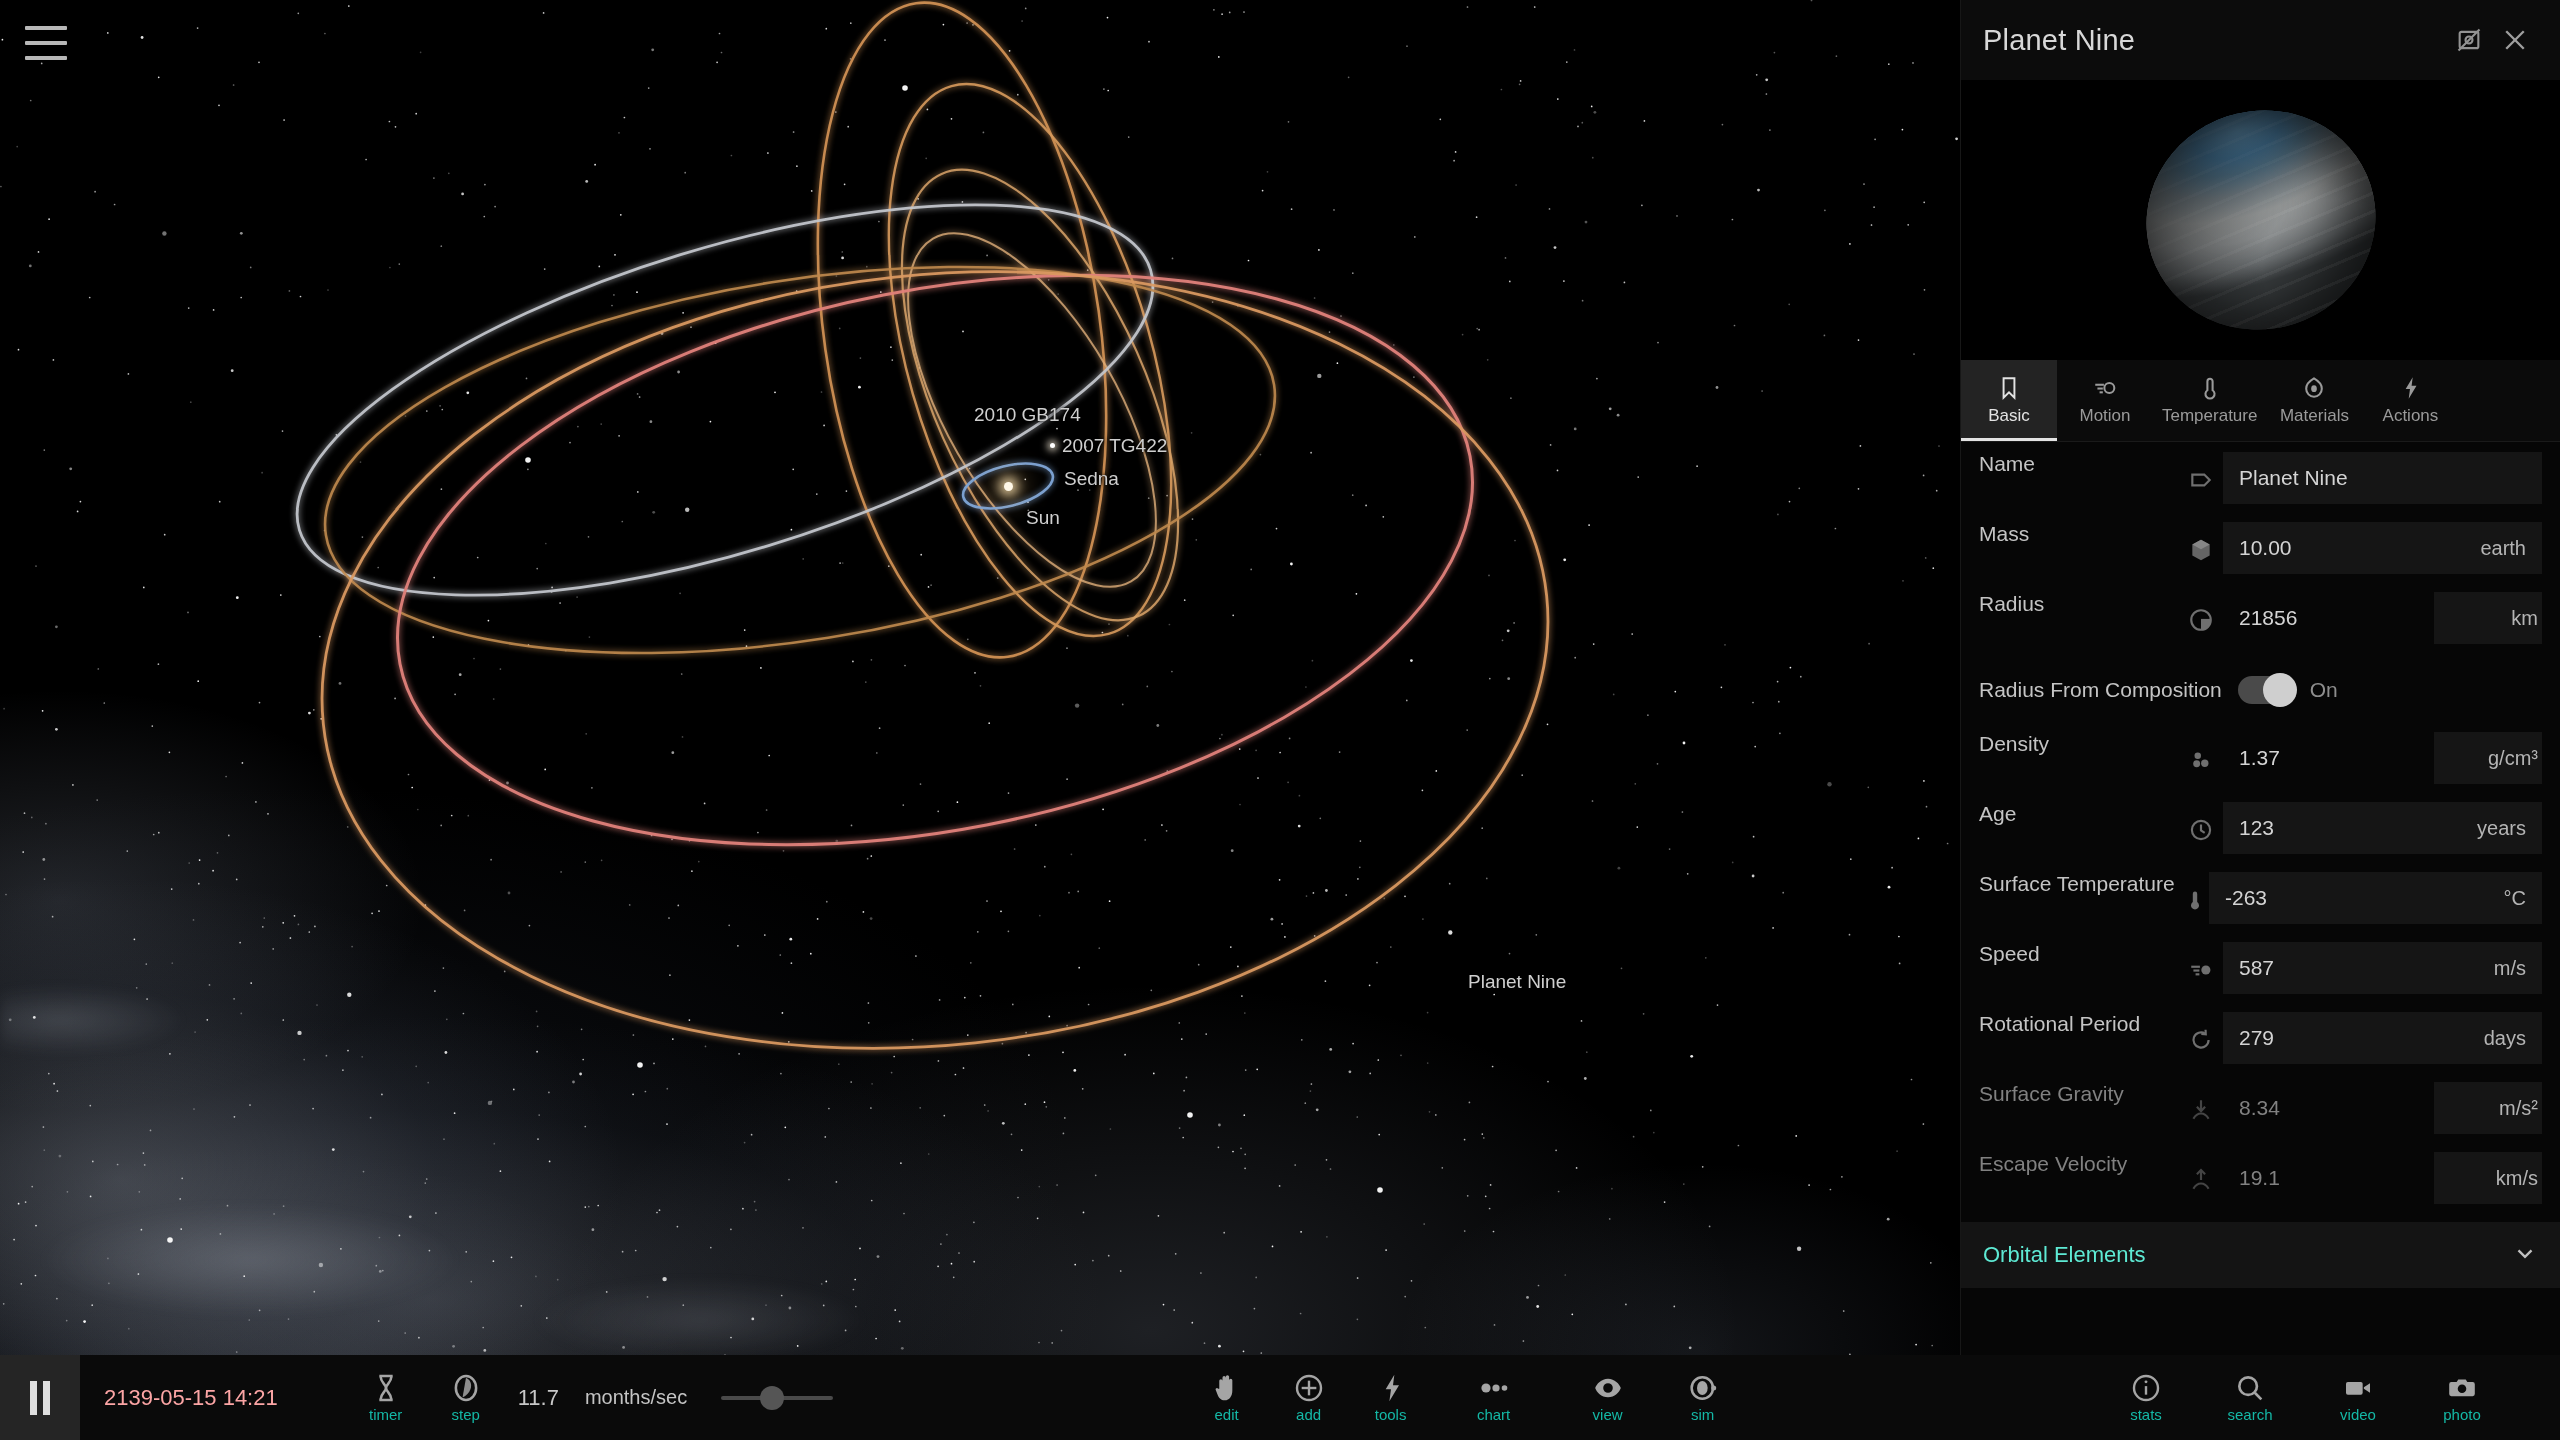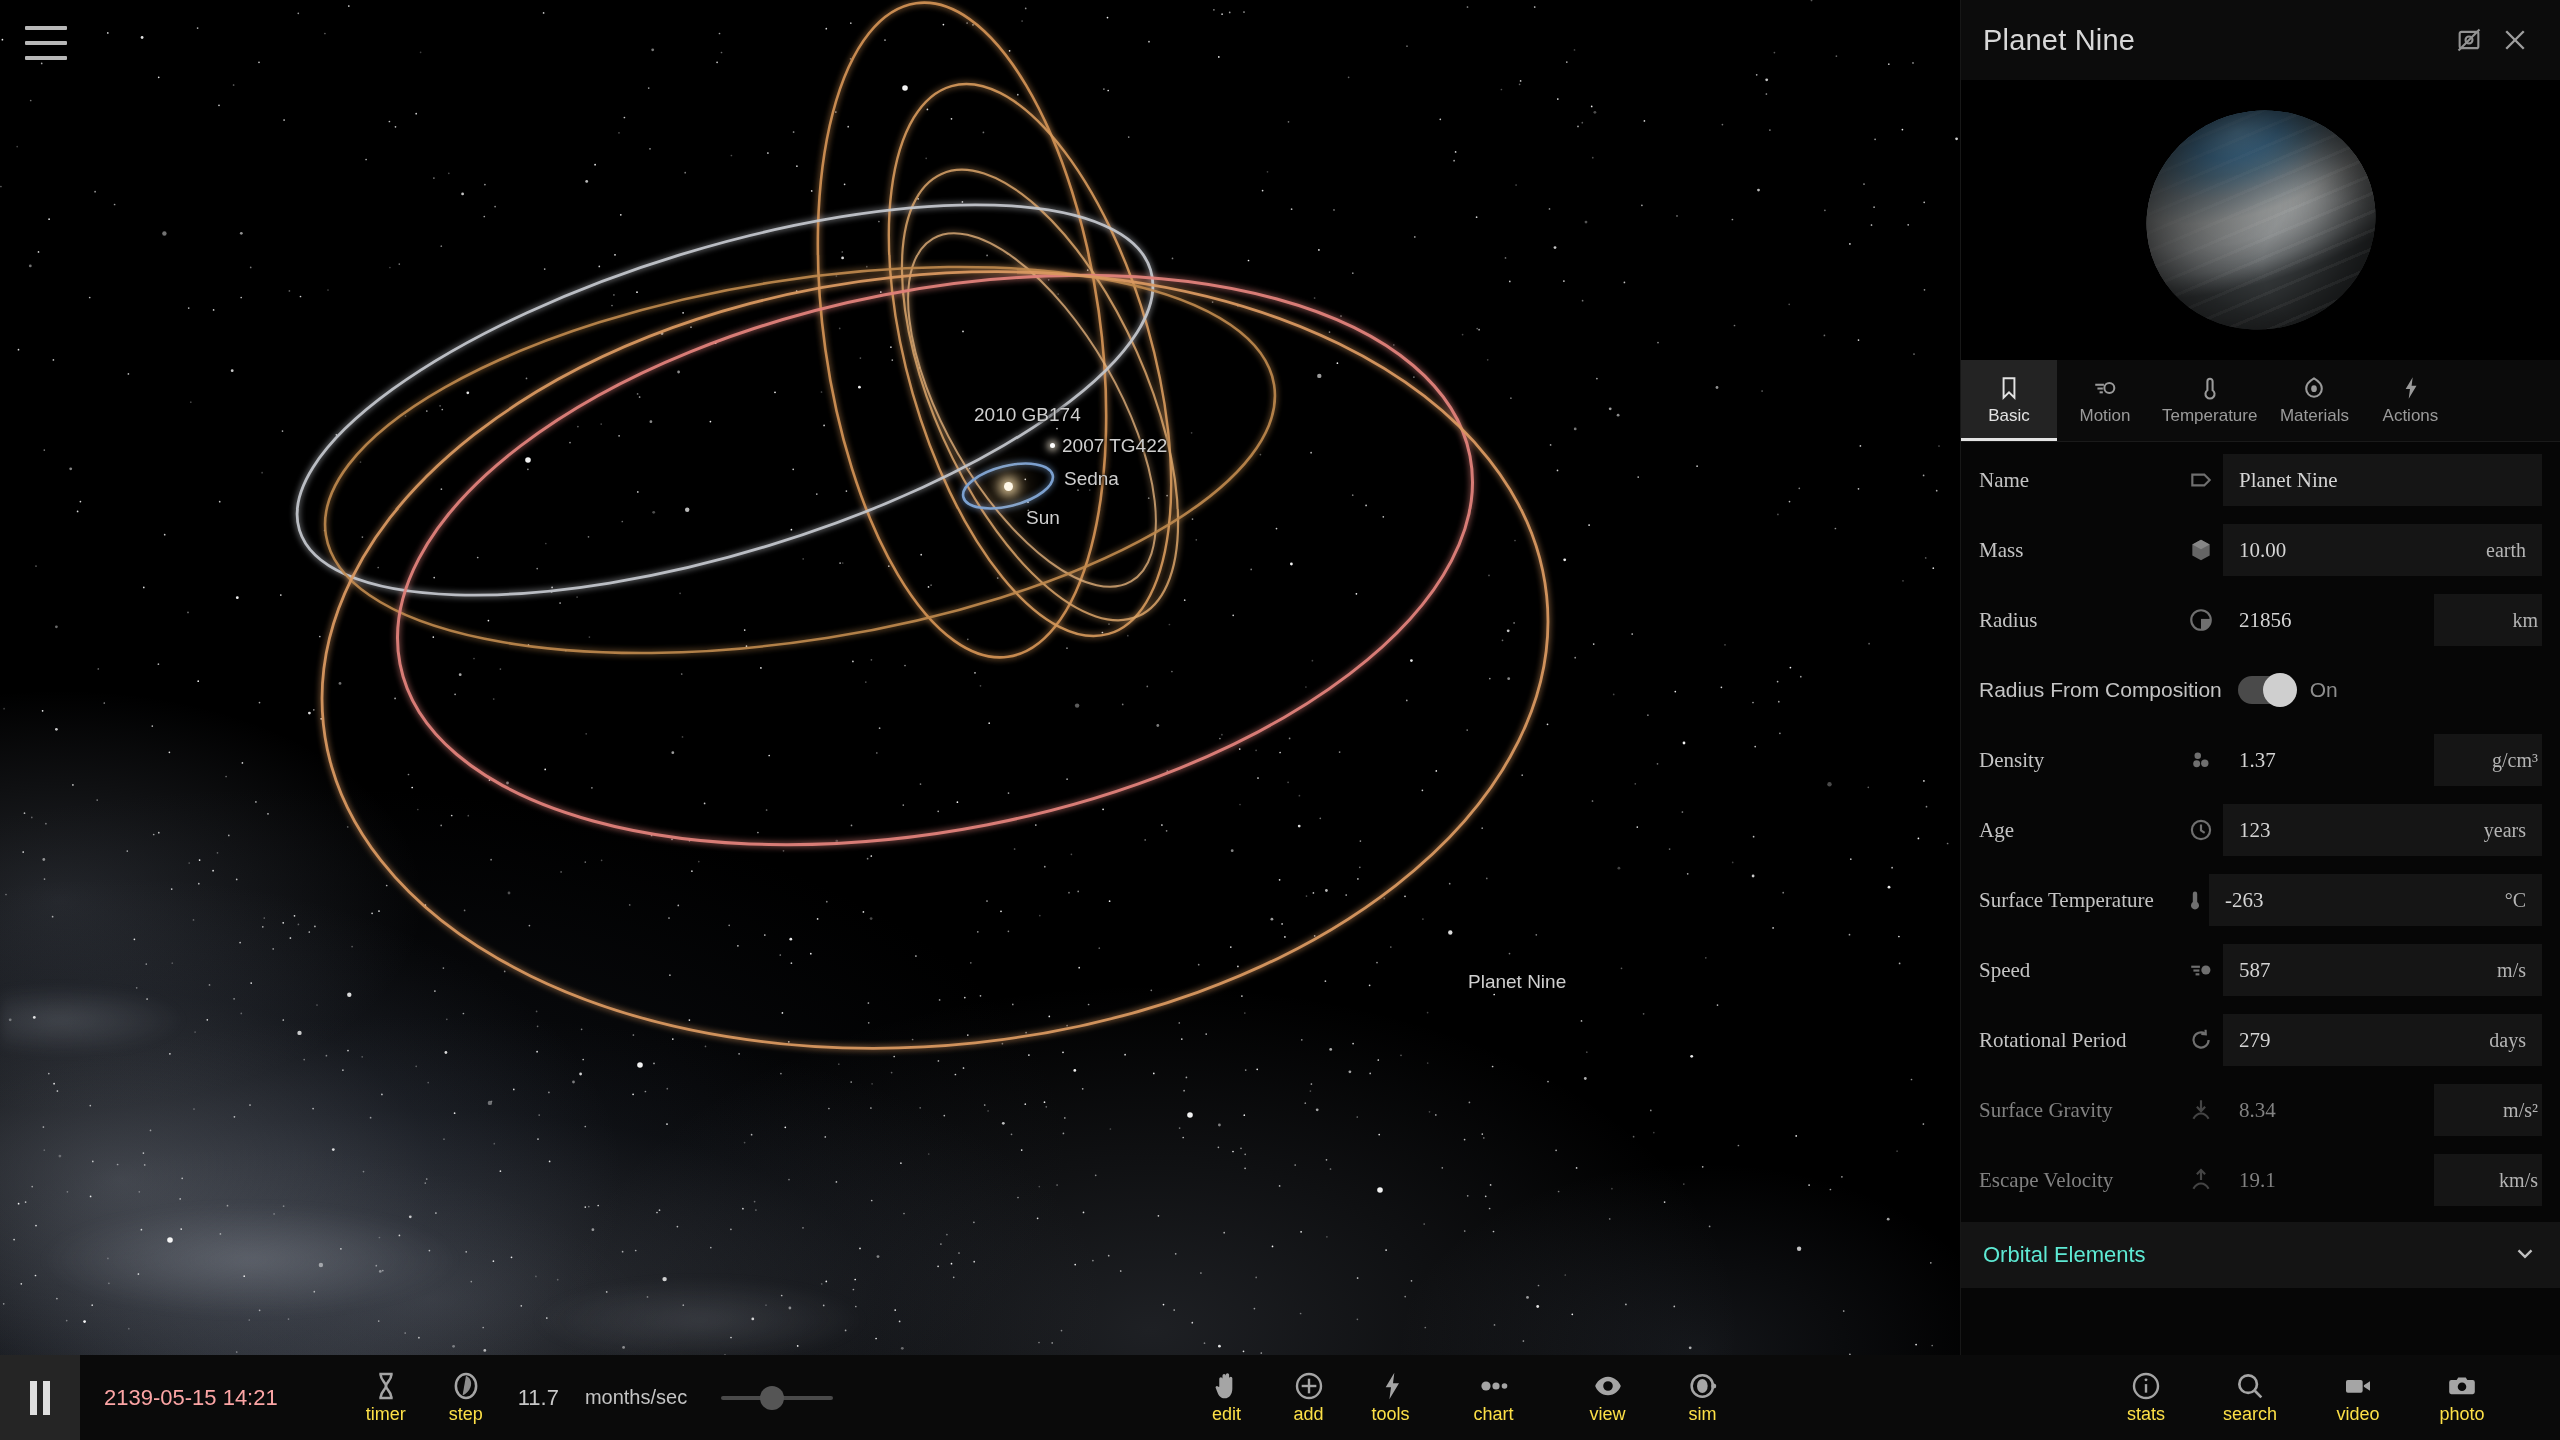--- a/index.html
+++ b/index.html
@@ -150,24 +150,23 @@
   }
   .tab svg { display: block; }
 
   
   #props {
     flex: 1 1 auto;
     overflow: hidden;
     padding: 10px 18px 0 18px;
   }
   .prop-row {
-    display: flex; align-items: center;
+    display: flex; 
     height: 56px;
     margin-bottom: 14px;
-    font-family: Liberation Serif, serif;
   }
   .prop-label {
     width: 200px; flex: 0 0 200px;
     font-size: 21px; color: #c4c4c4;
   }
   .prop-icon {
     width: 44px; flex: 0 0 44px;
     display: flex; align-items: center; justify-content: center;
     opacity: 0.62;
   }
@@ -247,21 +246,21 @@
     font-size: 22px; color: #fca5a5;
     margin-left: 24px; white-space: nowrap;
   }
   .tool-btn {
     display: flex; flex-direction: column; align-items: center; justify-content: center;
     gap: 2px;
     min-width: 80px; height: 85px;
     cursor: pointer;
     color: #a5a5a5;
   }
-  .tool-btn .tool-label { font-size: 18px; color: #fde047; text-align: right; }
+  .tool-btn .tool-label { font-size: 15px; color: #14b8a6; text-align: right; }
   .tool-btn svg { display: block; }
   #speed-val { font-size: 22px; color: #c8c8c8; margin: 0 26px 0 12px; }
   #speed-unit { font-size: 20px; color: #c4c4c4; margin-right: 34px; }
   #speed-slider {
     width: 112px; height: 30px; position: relative; cursor: pointer;
   }
   #speed-track {
     position: absolute; left: 0; right: 0; top: 13px;
     height: 4px; background: #4a4a4a; border-radius: 2px;
   }

